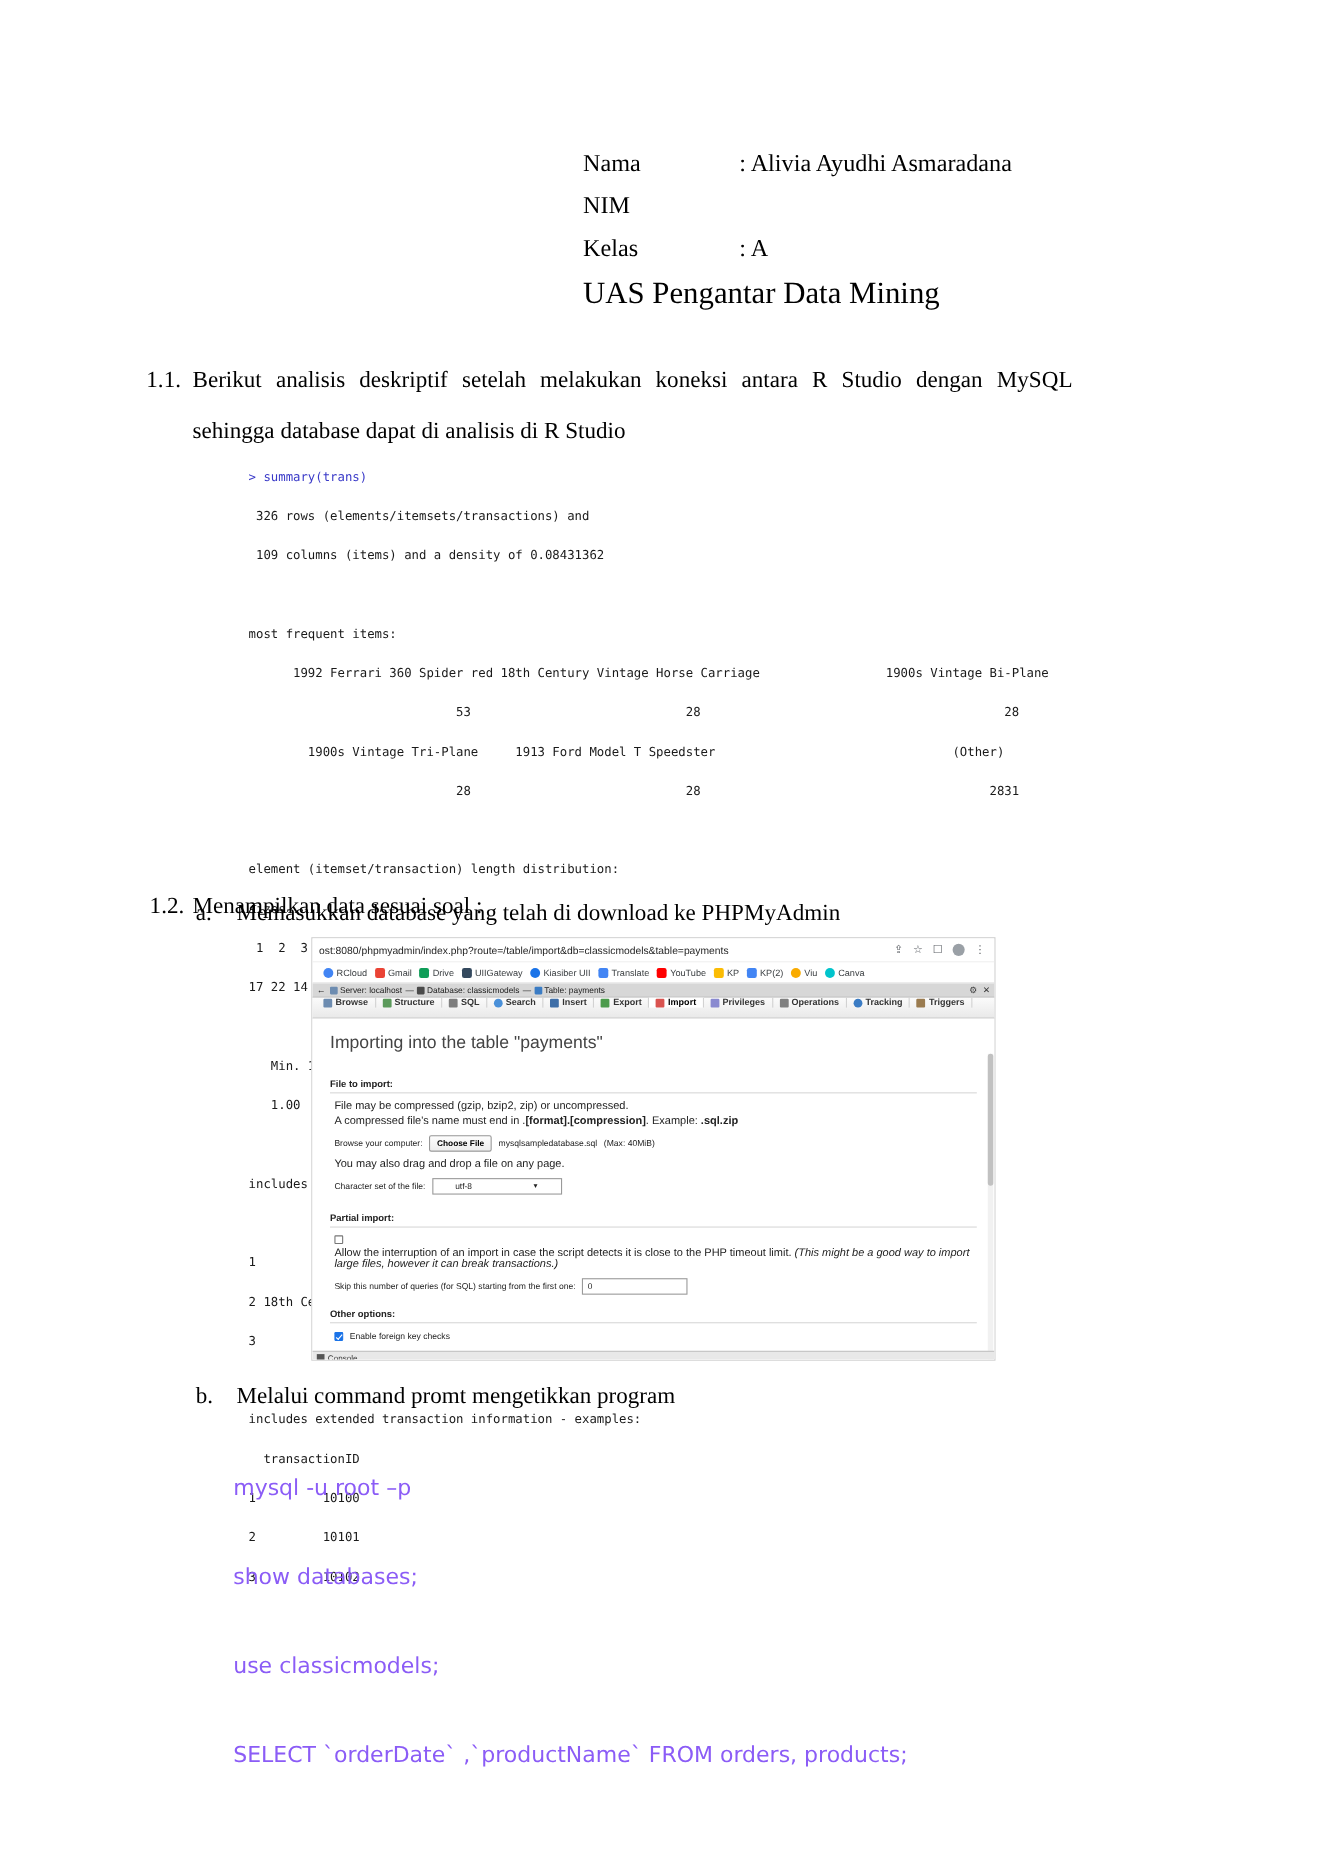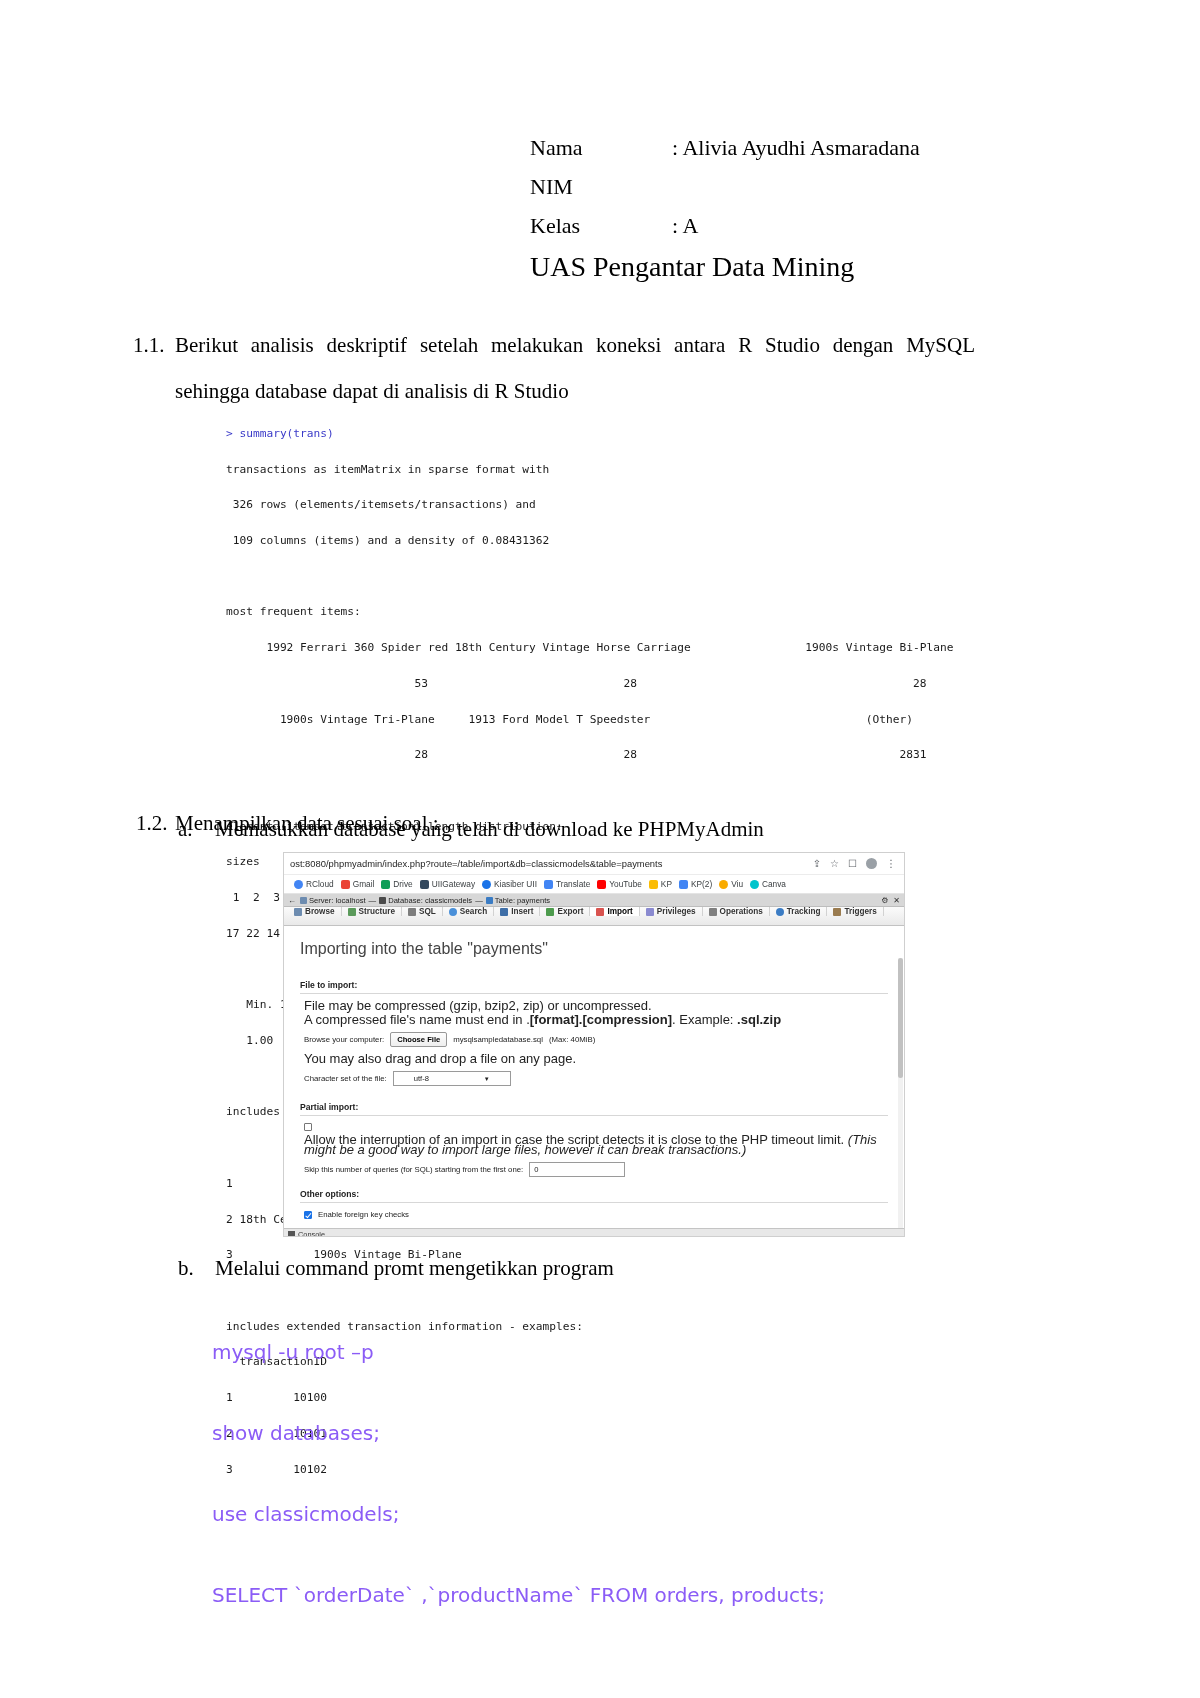--- a/index.html
+++ b/index.html
@@ -248,21 +248,21 @@
   }
   .pma-legend {
     font-size: 8.6px;
     font-weight: bold;
     color: #222;
     border-bottom: 1px solid #d7d7d7;
     padding-bottom: 3px;
     margin-bottom: 7px;
   }
   .pma-p {
-    font-size: 13px;
+    font-size: 10px;
     color: #222;
     margin: 4px 0 2px 0;
     line-height: 10px;
     padding-left: 4px;
   }
   .pma-p b { font-weight: bold; }
   .pma-p i { font-style: italic; }
   .pma-row {
     display: flex;
     align-items: center;
@@ -388,21 +388,20 @@
     </div>
     <div class="identity-title">UAS Pengantar Data Mining</div>
   </div>
 
   <div class="item-num" id="q11num">1.1.</div>
   <div class="item-text" id="q11text">Berikut analisis deskriptif setelah melakukan koneksi antara R Studio dengan MySQL</div>
   <div class="item-text-2" id="q11text2">sehingga database dapat di analisis di R Studio</div>
 
   <div class="rconsole">
     <span class="rline cmd">&gt; summary(trans)</span>
-    <span class="rline">transactions as itemMatrix in sparse format with</span>
     <span class="rline"> 326 rows (elements/itemsets/transactions) and</span>
     <span class="rline"> 109 columns (items) and a density of 0.08431362</span>
     <span class="blank"></span>
     <span class="rline">most frequent items:</span>
     <span class="rline">      1992 Ferrari 360 Spider red 18th Century Vintage Horse Carriage                 1900s Vintage Bi-Plane</span>
     <span class="rline">                            53                             28                                         28</span>
     <span class="rline">        1900s Vintage Tri-Plane     1913 Ford Model T Speedster                                (Other)</span>
     <span class="rline">                            28                             28                                       2831</span>
     <span class="blank"></span>
     <span class="rline">element (itemset/transaction) length distribution:</span>

